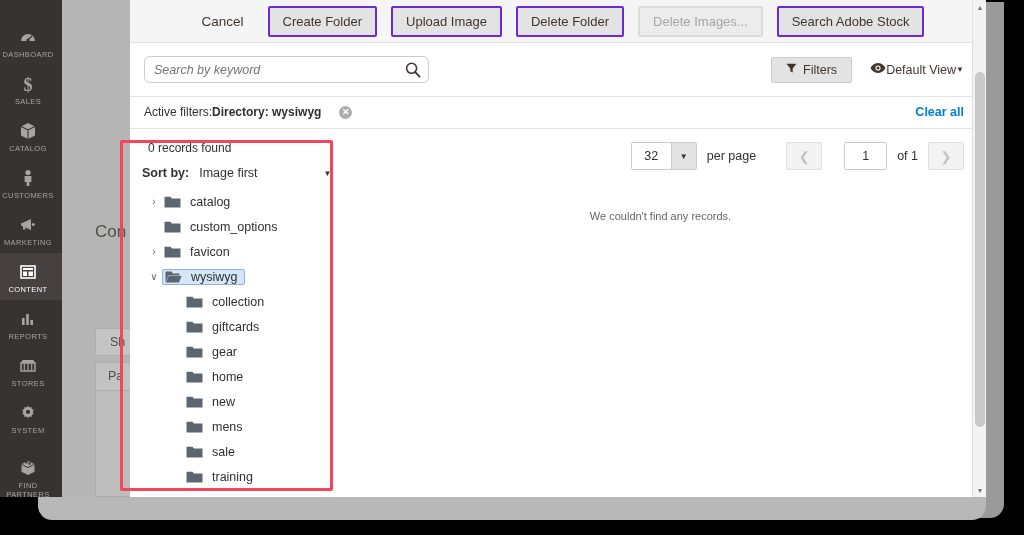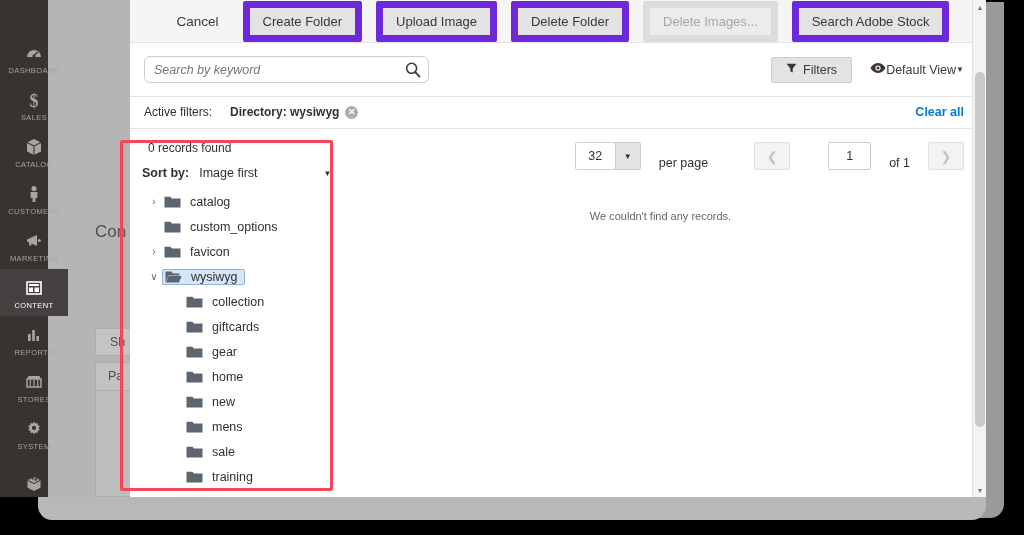--- a/index.html
+++ b/index.html
@@ -28,25 +28,25 @@
 
   
   .page-bg {
     position: absolute; left: 0; top: 0; width: 986px; height: 497px;
     background: #b5b5b5;
     overflow: hidden;
   }
 
   
   .sidebar {
-    position: absolute; left: 0; top: 0; width: 48px; height: 497px;
+    position: absolute; left: 0; top: 0; width: 62px; height: 497px;
     background: #373330;
     color: #a9a49f;
-    display: flex; flex-direction: column; align-items: flex-start;
-    padding-top: 26px;
+    display: flex; flex-direction: column; align-items: flex-end;
+    padding-top: 10px;
   }
   .sb-divider { width: 46px; height: 1px; background: #55504c; margin: 2px 0 6px; }
   .sb-item {
     width: 68px; padding: 7px 2px 6px; text-align: center;
     cursor: pointer;
   }
   .sb-item.active { background: #464140; color: #fff; }
   .sb-item .sb-icon { display: block; height: 22px; line-height: 22px; margin-bottom: 3px; }
   .sb-item .sb-icon svg { display: inline-block; vertical-align: middle; }
   .sb-item .sb-label {
@@ -85,21 +85,21 @@
     background: #ffffff;
     overflow: hidden;
   }
   .modal-header {
     height: 43px; background: #f5f5f5;
     border-bottom: 1px solid #e3e3e3;
     display: flex; align-items: center; justify-content: center;
     gap: 14px; padding: 0 20px;
   }
   .btn {
-    background: #e3e3e3; border: 7px solid #6d28d9;
+    background: #e3e3e3; border: 2px solid #6d28d9;
     font-size: 13px; color: #41362f;
     padding: 6px 13px; border-radius: 2px;
     font-family: "Liberation Sans", sans-serif;
     white-space: nowrap; cursor: pointer;
   }
   .btn.disabled { color: #a6a6a6; border-color: #dcdcdc; background: #ececec; cursor: default; }
   .btn-link {
     background: none; border: none; font-size: 13.5px; color: #41362f;
     padding: 6px 10px; cursor: pointer;
   }
@@ -141,22 +141,22 @@
 
   
   .active-filters {
     display: flex; align-items: center;
     padding: 8px 22px 9px 8px;
     border-bottom: 1px solid #e3e3e3;
     font-size: 12px; color: #303030;
   }
   .af-label { margin-left: 6px; color: #303030; text-align: right; }
   .af-chip {
-    margin-left: 18px; font-weight: bold; color: #303030;
-    display: flex; align-items: center; gap: 6px;
+    font-weight: bold; color: #303030;
+    display: flex; align-items: center; gap: 18px;
   }
   .af-x {
     width: 13px; height: 13px; border-radius: 50%;
     background: #adadad; color: #fff; font-size: 9px;
     display: flex; align-items: center; justify-content: center;
     cursor: pointer; line-height: 1;
   }
   .af-spacer { flex: 1; }
   .clear-all { color: #007bdb; font-size: 12.5px; font-weight: bold; cursor: pointer; }
 
@@ -188,22 +188,22 @@
     display: flex; align-items: center; gap: 4px;
     padding: 1px 6px 1px 2px; border-radius: 2px;
   }
   .tree-item.selected .tree-label-wrap {
     background: #d4e6f7; border: 1px solid #8ab4dd;
     padding: 0px 6px 0px 2px;
   }
 
   .empty-col { flex: 1; position: relative; }
   .pager-row {
-    display: flex; align-items: flex-end; justify-content: flex-end;
-    padding: 13px 22px 0 0; gap: 8px;
+    display: flex; align-items: center; justify-content: flex-end;
+    padding: 13px 22px 0 0; gap: 0;
   }
   .per-page-sel {
     display: flex; align-items: stretch;
     border: 1px solid #cccccc; border-radius: 2px; height: 28px;
     background: #fff; overflow: hidden;
   }
   .per-page-val {
     width: 39px; display: flex; align-items: center; justify-content: center;
     font-size: 12.5px; color: #303030; background: #fff;
   }

